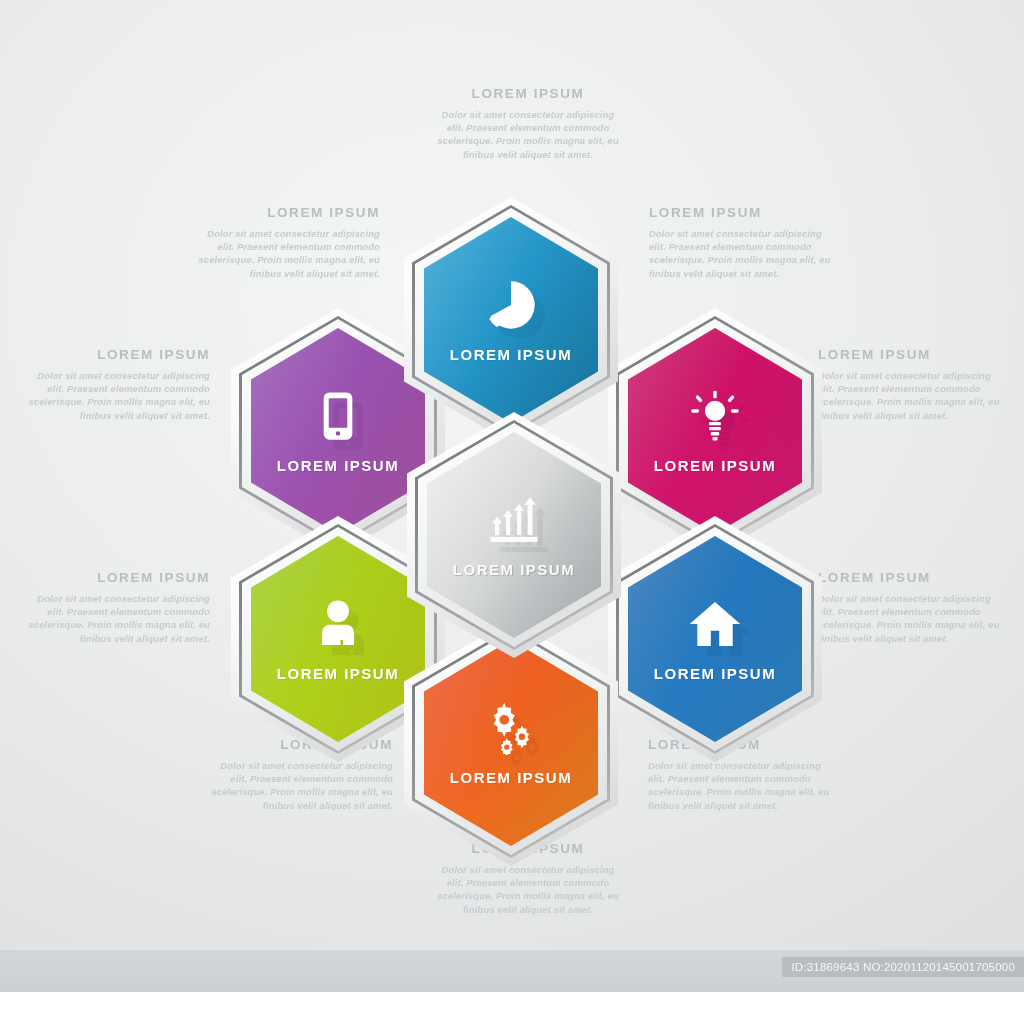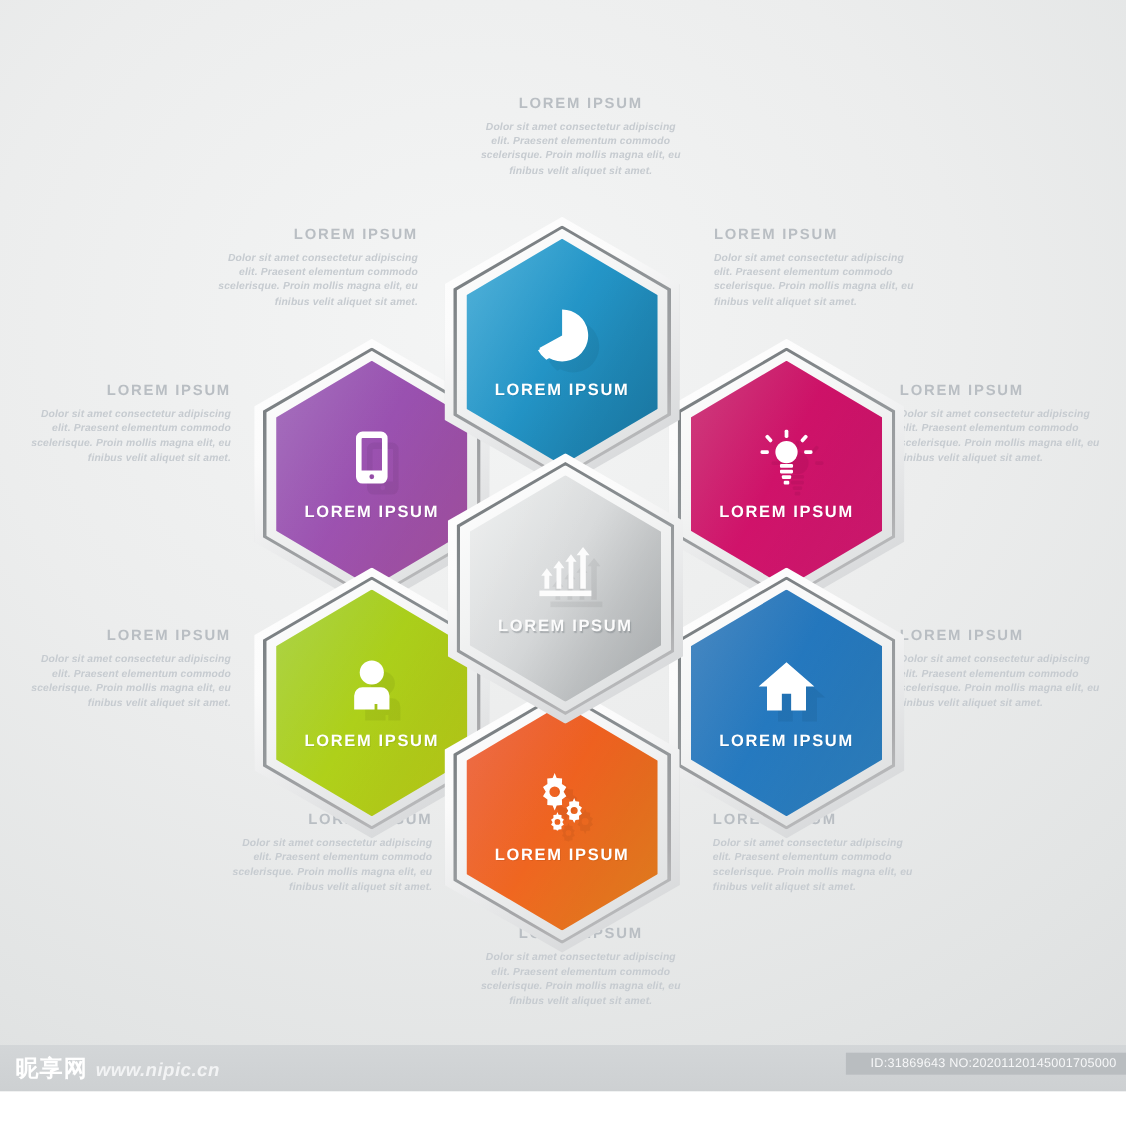--- a/index.html
+++ b/index.html
@@ -119,21 +119,21 @@
   #wm-url {
     font-size:17px; font-style:italic; font-weight:bold;
     color:#f2f3f4;
     letter-spacing:0.4px;
   }
   #wm-id {
     position:absolute; right:0; top:7px;
     background:#b9bdc0;
     color:#f6f7f8;
     font-size:11.5px;
-    padding:4px 9px 4px 22px;
+    padding:4px 9px 4px 9px;
     letter-spacing:0.2px;
     white-space:nowrap;
   }
 </style>
 </head>
 <body>
 
 <div id="stage">
 
   <div class="desc ta-c" style="left:433px; top:86px; width:190px;">
@@ -316,20 +316,16 @@
           <path d="M25 20l-6 8h3.4v22h5.2V28H31l-6-8z"></path>
           <path d="M38 13l-6 8h3.4v29h5.2V21H44l-6-8z"></path>
           <path d="M51 5l-7 9h4v36h6V14h4L51 5z"></path>
         </svg>
       </div>
       <div class="hex-label dim">LOREM IPSUM</div>
     </div>
   </div>
 
   <div id="footer">
-    <div id="wm-logo">
-      <span id="wm-cn">昵享网</span>
-      <span id="wm-url">www.nipic.cn</span>
-    </div>
     <div id="wm-id">ID:31869643 NO:20201120145001705000</div>
   </div>
 
 </div>
 
 </body></html>

